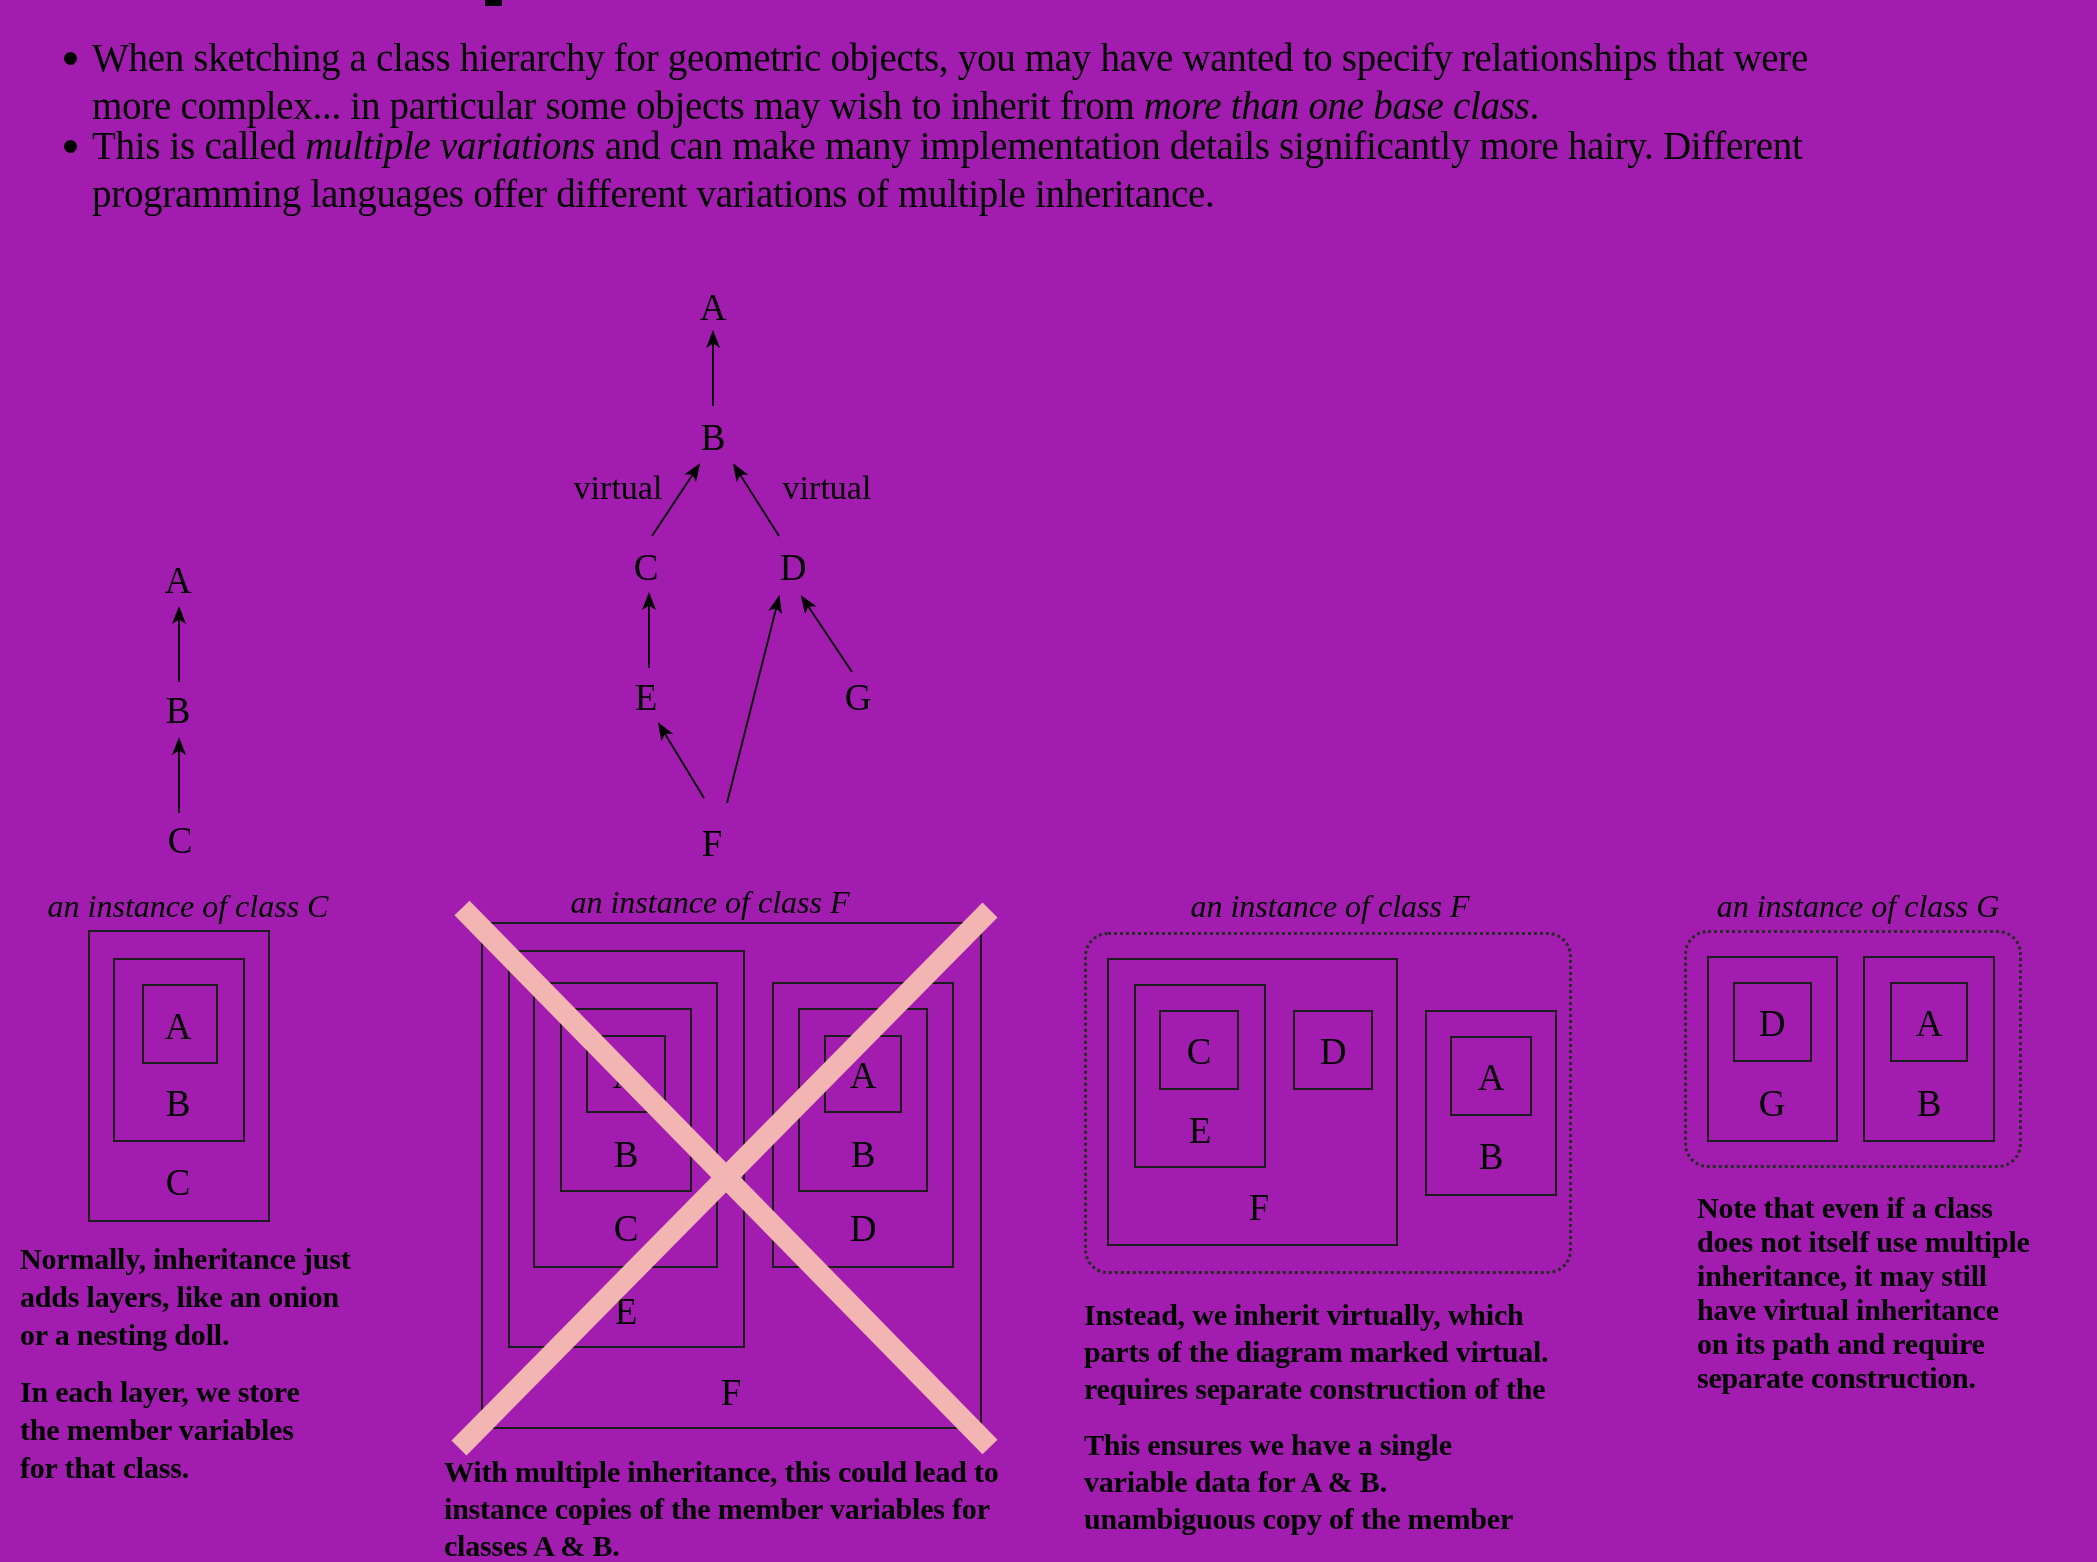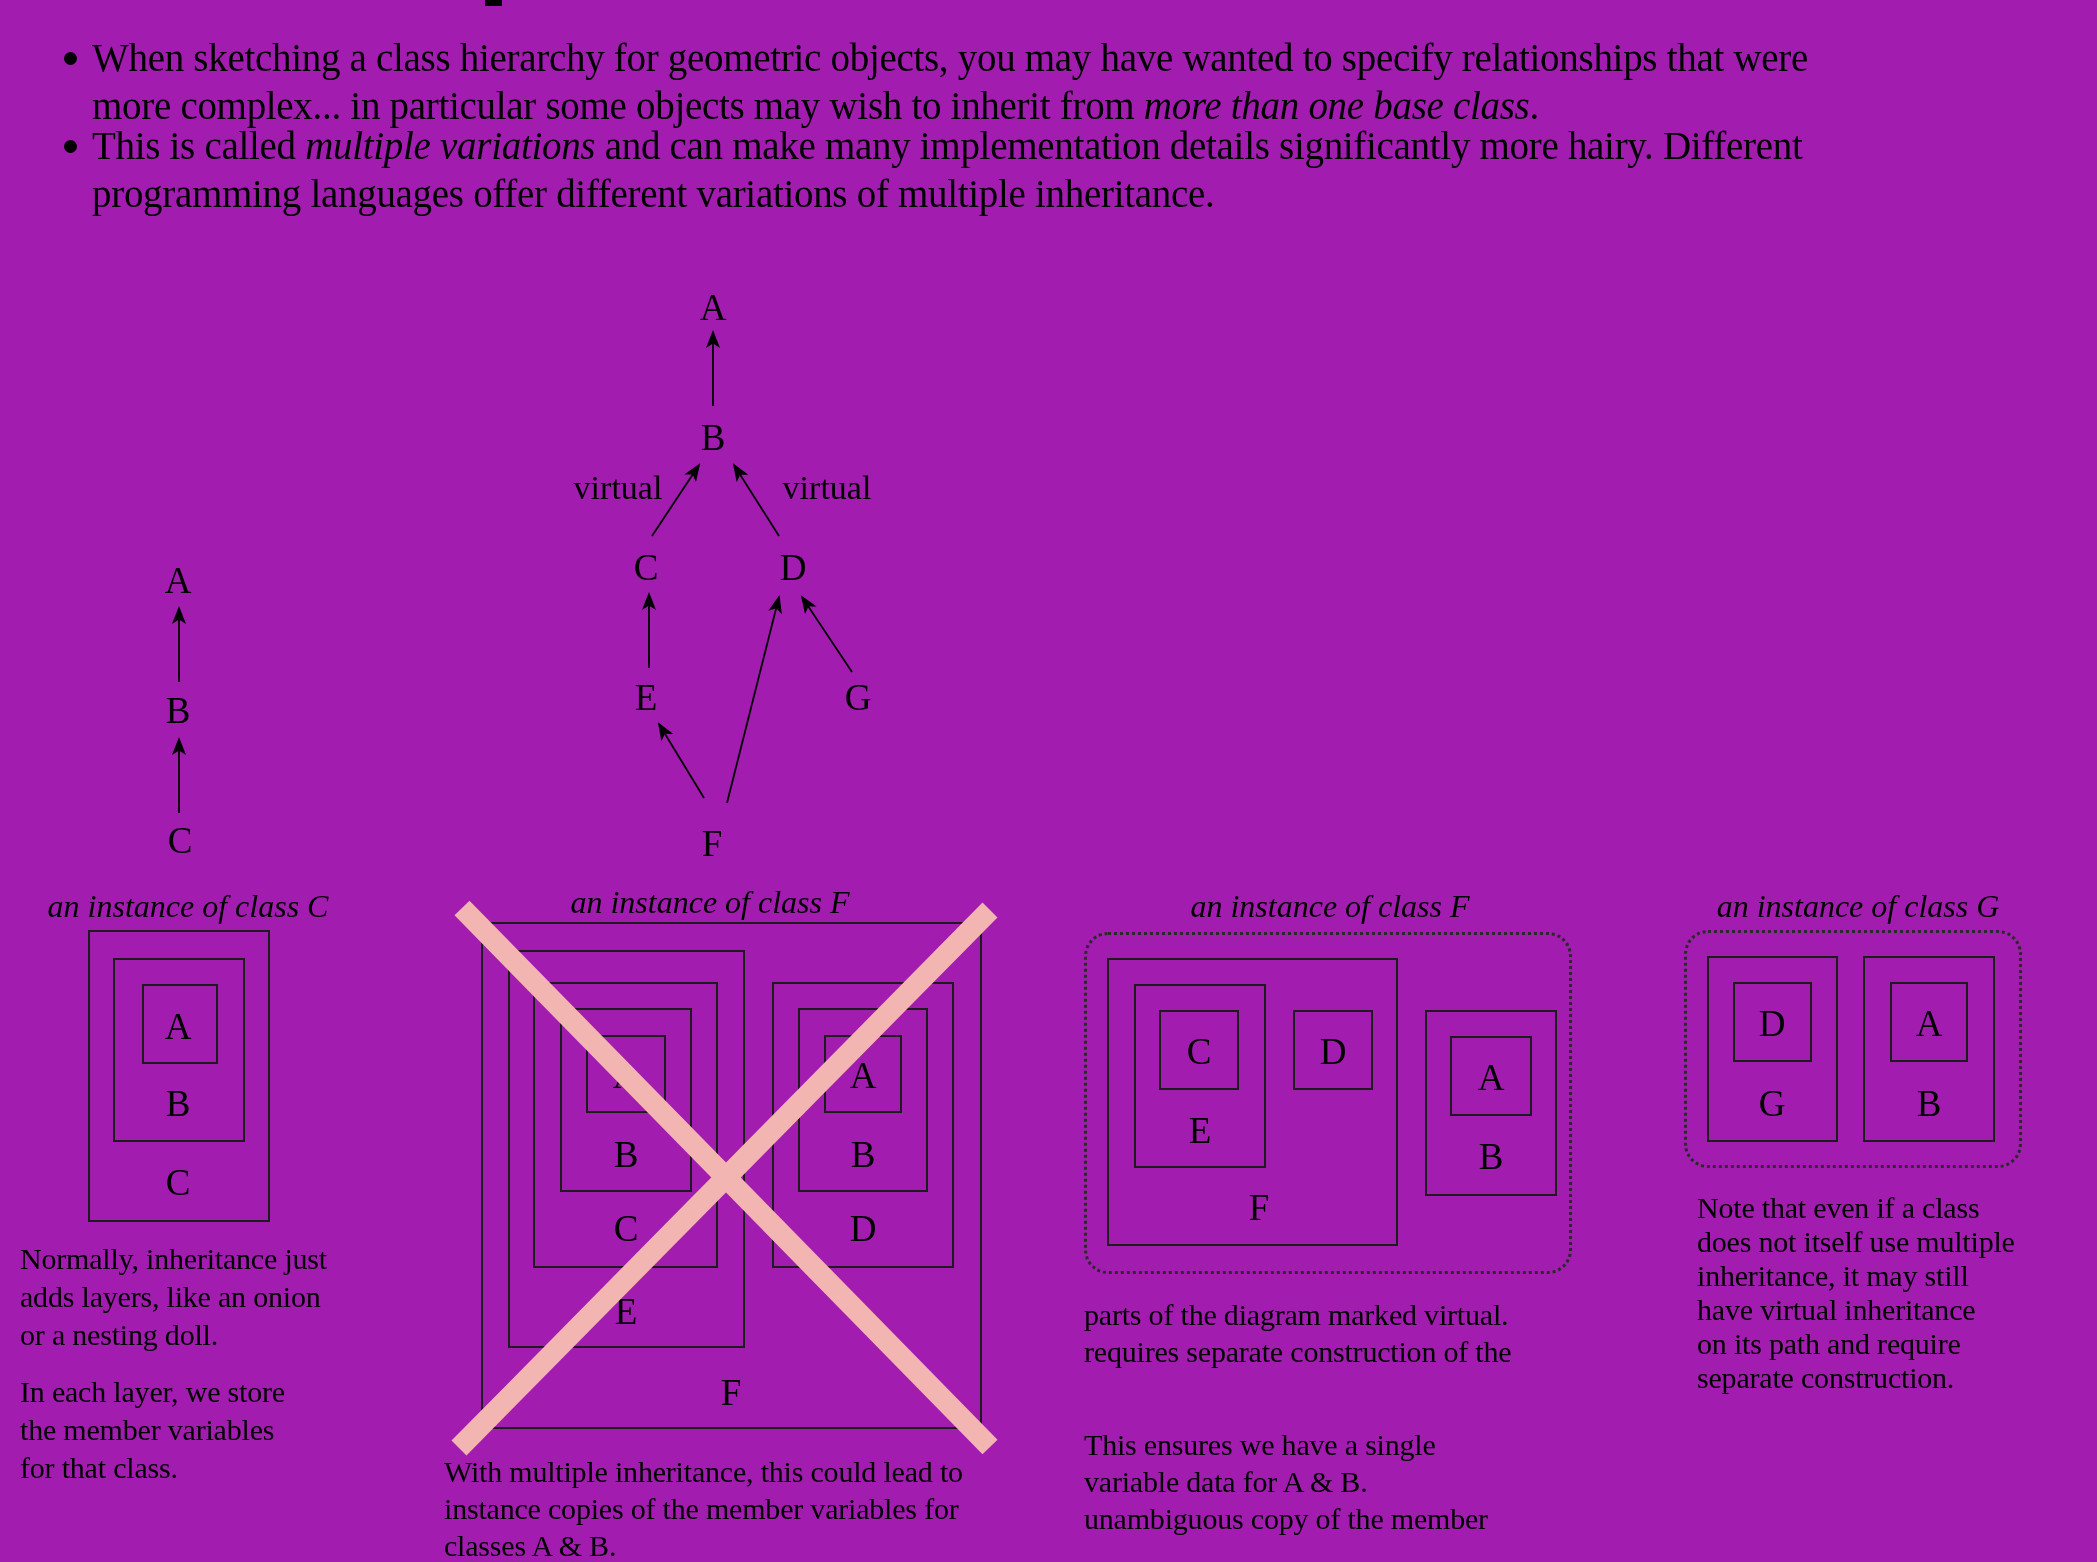--- a/index.html
+++ b/index.html
@@ -11,21 +11,21 @@
   .frag { position:absolute; background:#000; }
   .bullet-dot { position:absolute; width:13px; height:13px; border-radius:50%; background:#000; }
   .bullet-text { position:absolute; font-size:39px; line-height:48px; letter-spacing:-0.3px; }
   .bullet-text .line { white-space:nowrap; }
   .bullet-text em { font-style:italic; }
   .node { position:absolute; transform:translate(-50%,-50%); font-size:37px; line-height:1; white-space:nowrap; }
   .vlabel { position:absolute; transform:translate(-50%,-50%); font-size:34px; line-height:1; white-space:nowrap; }
   .ititle { position:absolute; transform:translateX(-50%); font-style:italic; font-size:32px; line-height:1; white-space:nowrap; }
   .box { position:absolute; border:2px solid #1c1c1c; box-sizing:border-box; }
   .dotted { position:absolute; border:3px dotted #2a2a2a; border-radius:24px; box-sizing:border-box; }
-  .cap { position:absolute; font-size:30px; letter-spacing:-0.2px; }
+  .cap { position:absolute; font-size:30px; letter-spacing:-0.2px;font-weight:bold; }
   .cap .cline { white-space:nowrap; }
   .lh38 { line-height:38px; }
   .lh37 { line-height:37px; }
   .lh34 { line-height:34px; }
   svg.overlay { position:absolute; left:0; top:0; z-index:6; pointer-events:none; }
   .boxes { z-index:1; }
   .labels { z-index:3; }
 </style>
 </head>
 <body>
@@ -125,20 +125,21 @@
   </div>
   <div class="labels">
     <div class="node" style="left:1199px; top:1051px;">C</div>
     <div class="node" style="left:1333px; top:1051px;">D</div>
     <div class="node" style="left:1200px; top:1130px;">E</div>
     <div class="node" style="left:1259px; top:1207px;">F</div>
     <div class="node" style="left:1491px; top:1077px;">A</div>
     <div class="node" style="left:1491px; top:1156px;">B</div>
   </div>
   <div class="cap lh37" style="left:1084px; top:1296px;">
+    <div class="cline">Instead, we inherit virtually, which</div>
     <div class="cline">parts of the diagram marked virtual.</div>
     <div class="cline">requires separate construction of the</div>
   </div>
   <div class="cap lh37" style="left:1084px; top:1426px;">
     <div class="cline">This ensures we have a single</div>
     <div class="cline">variable data for A &amp; B.</div>
     <div class="cline">unambiguous copy of the member</div>
   </div>
 
   <div class="ititle" style="left:1858px; top:890px;">an instance of class G</div>

